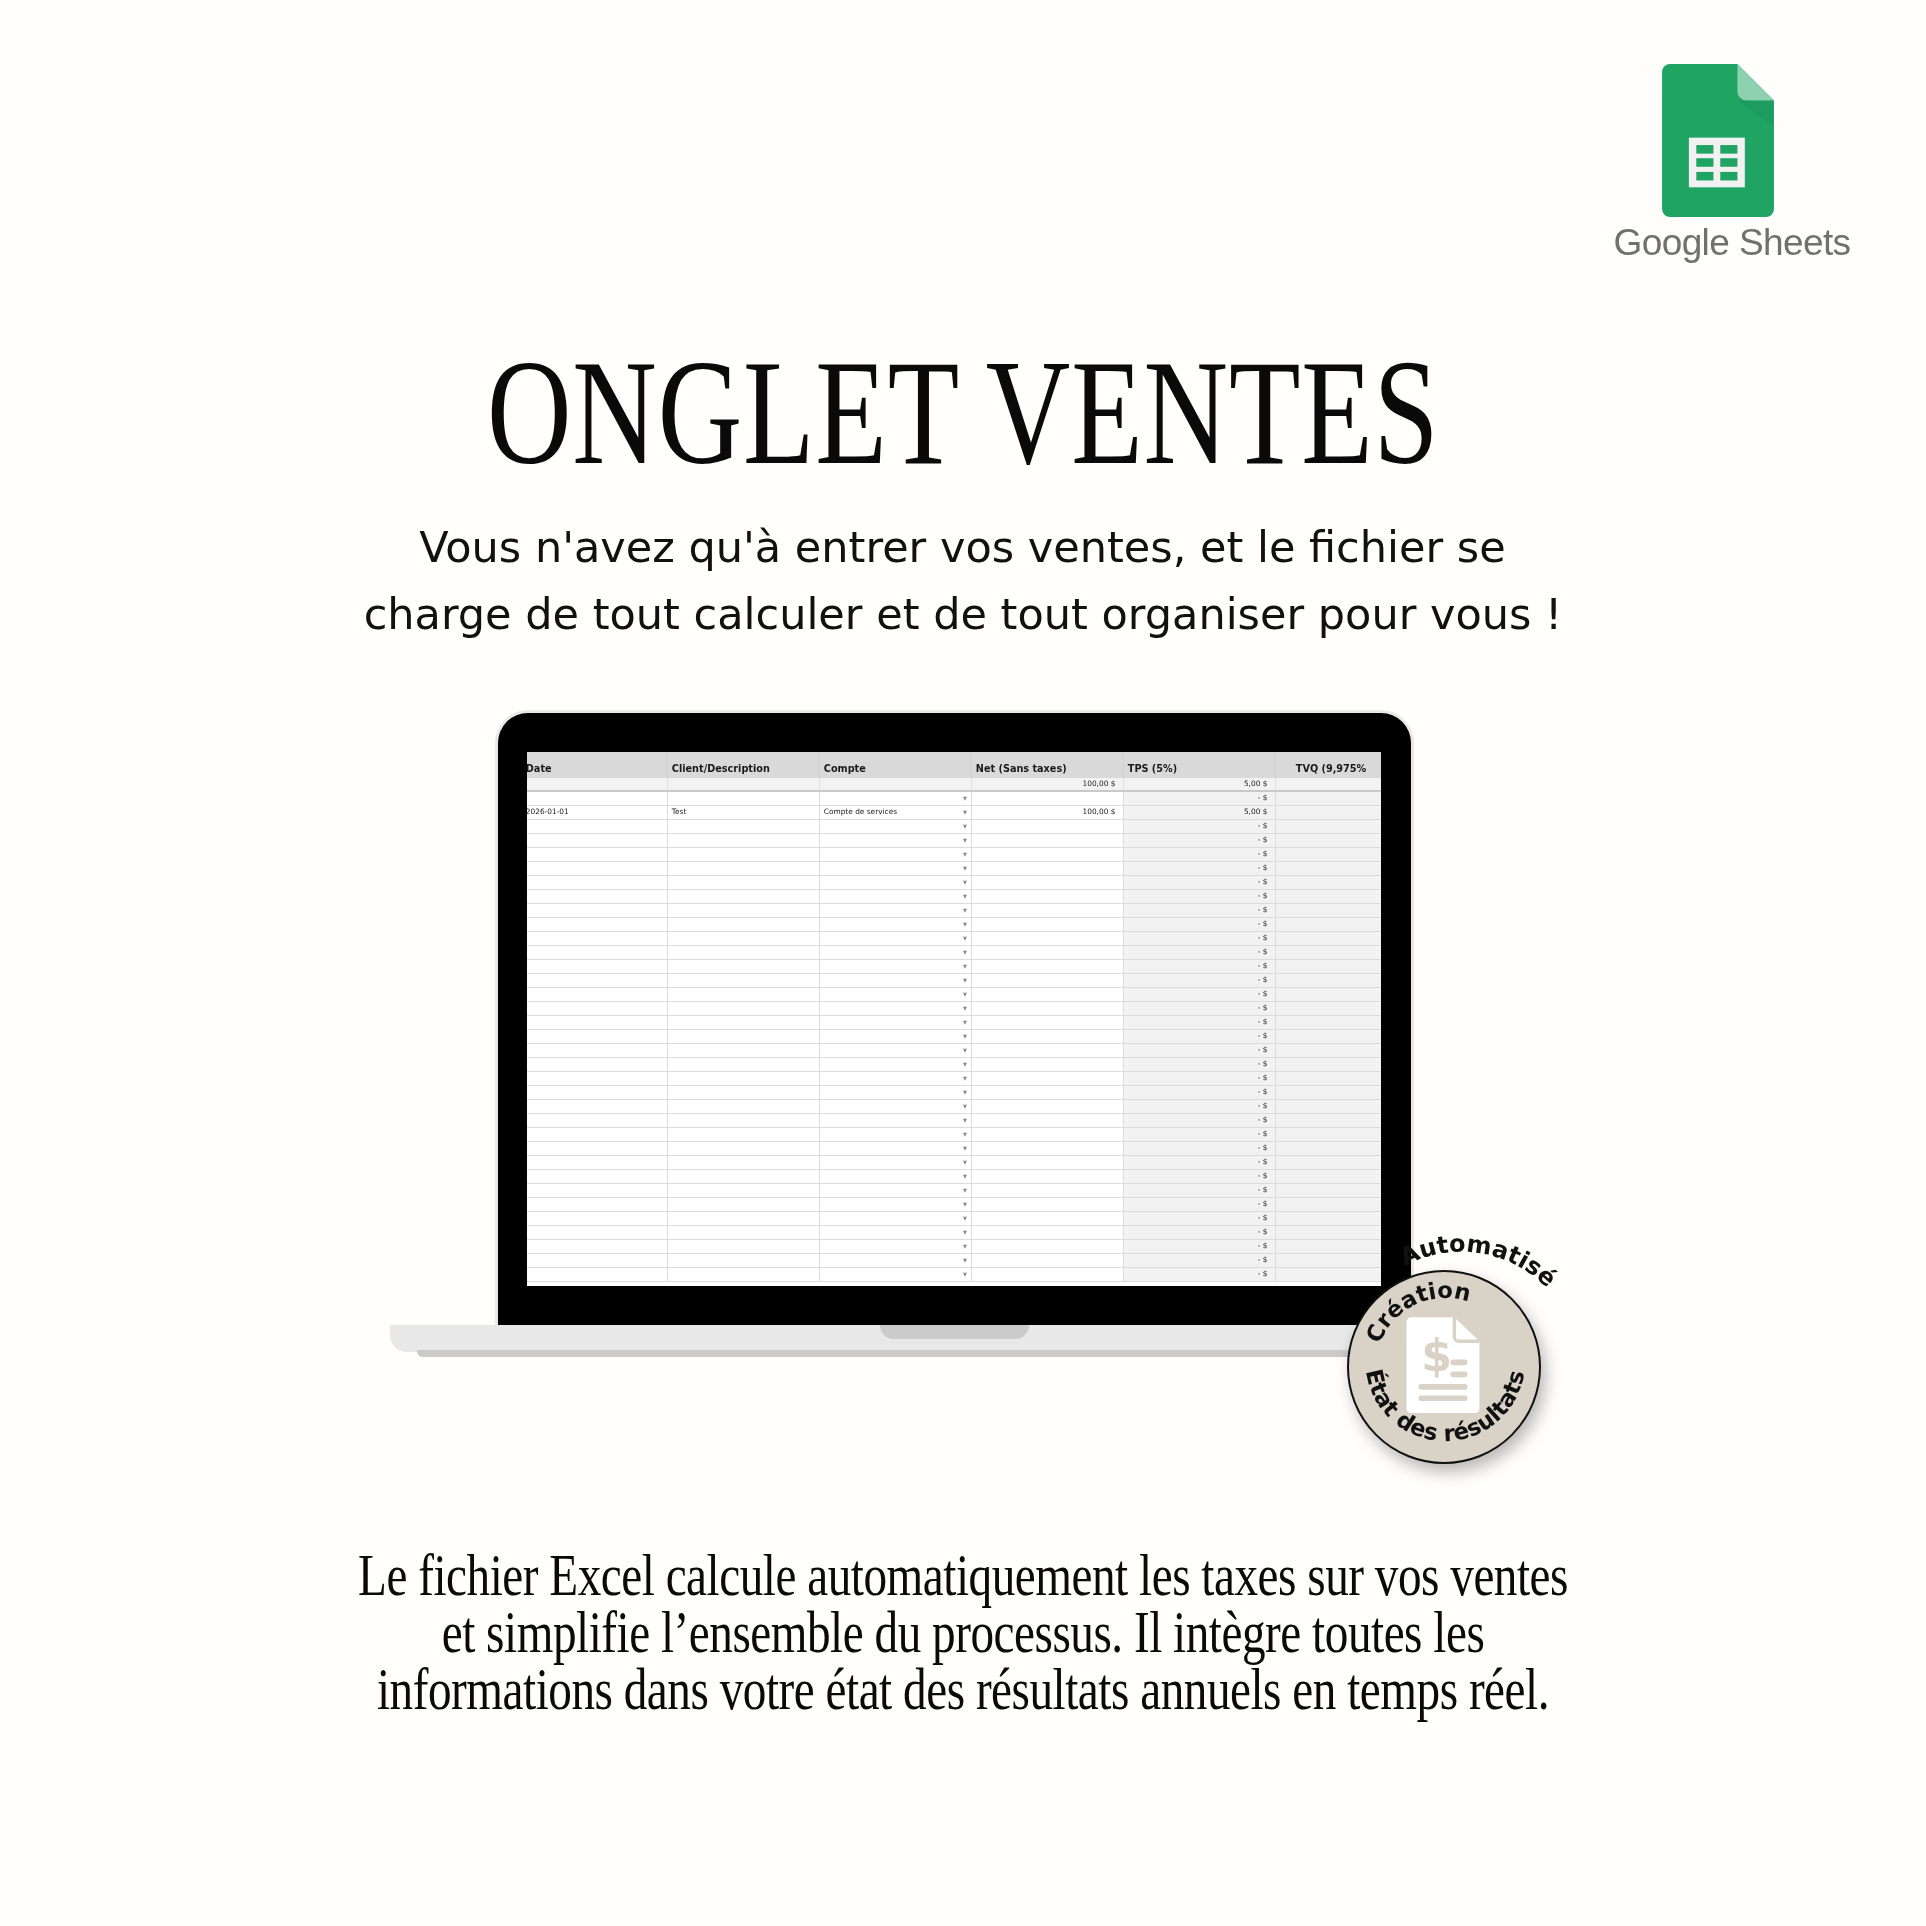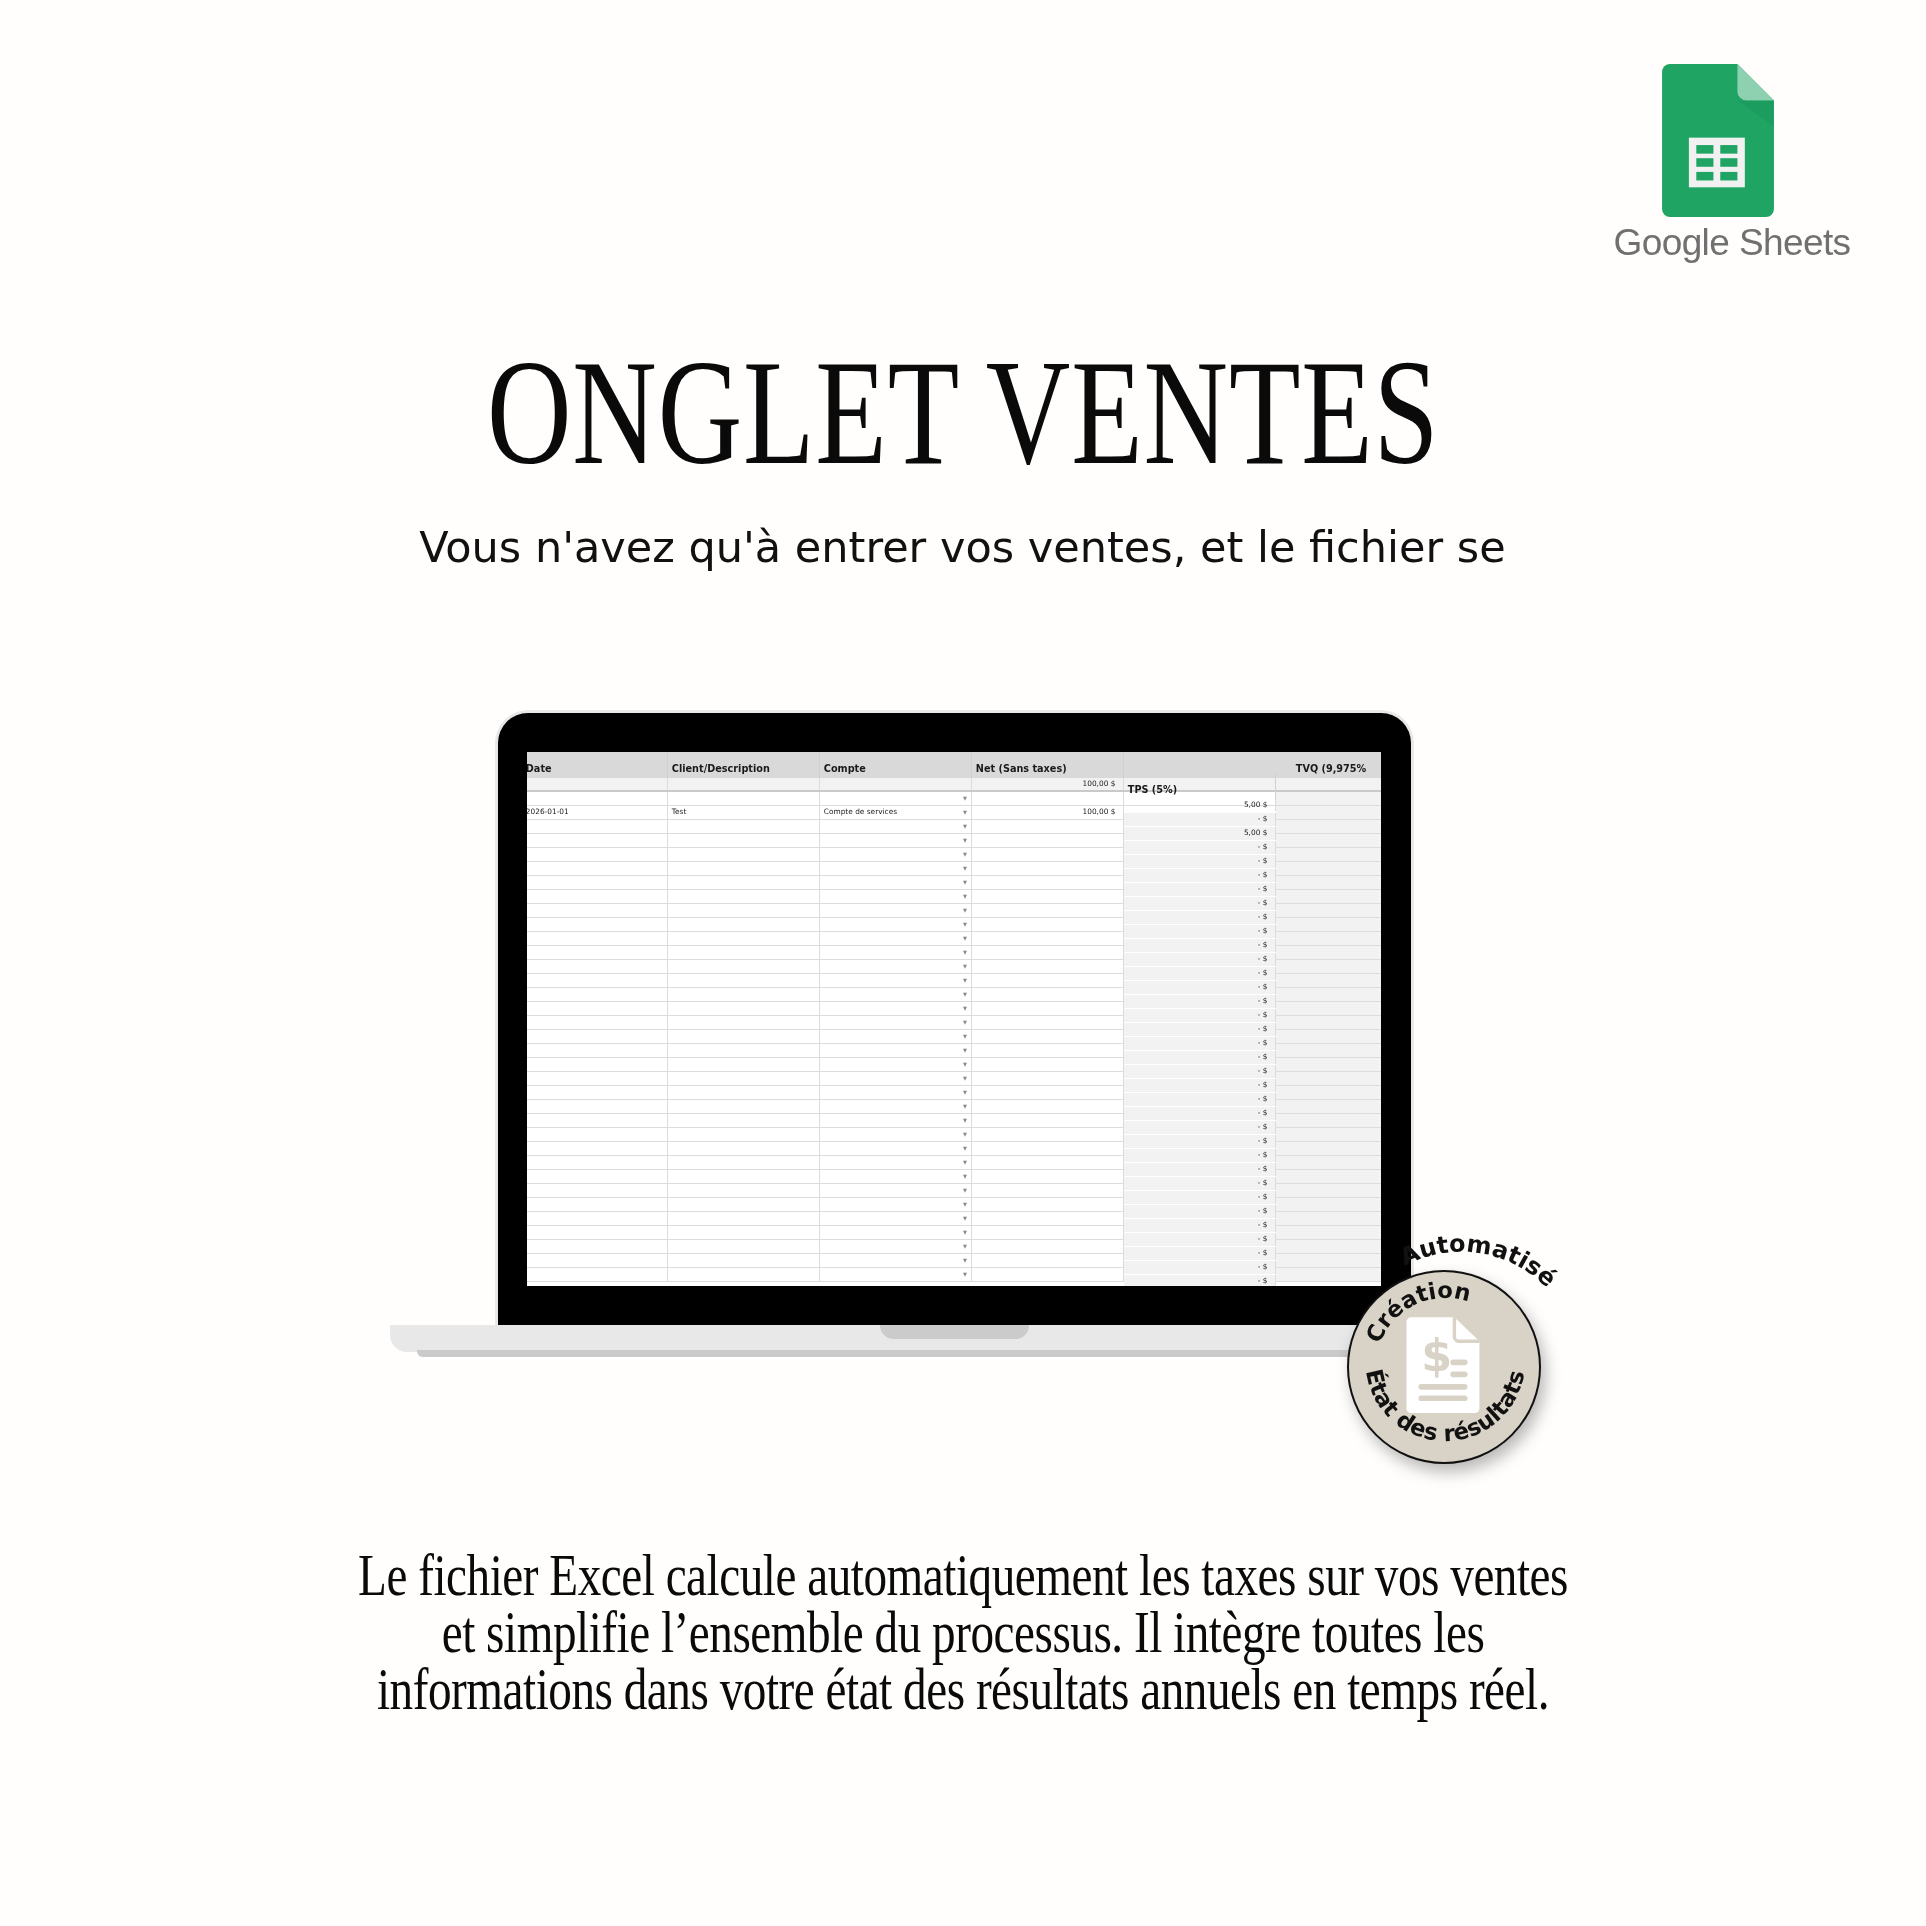--- a/index.html
+++ b/index.html
@@ -19,21 +19,21 @@
   #base{left:390px;top:1325px;width:1119px;height:27px;background:#e8e8e8;border-radius:0 0 17px 17px;}
   #base-shadow{left:417px;top:1350px;width:1073px;height:7.4px;background:#cacaca;border-radius:0 0 5.7px 5.7px;}
   #notch{left:880px;top:1325px;width:149px;height:13.7px;background:#cbcbcb;border-radius:0 0 13.7px 13.7px;}
   
   .sheet{position:absolute;left:-4.6px;top:0;font-family:"DejaVu Sans",sans-serif;color:#222;}
   .row{display:flex;height:14px;border-bottom:0.9px solid #dcdcdc;box-sizing:border-box;}
   .cell{box-sizing:border-box;border-right:0.9px solid #dcdcdc;height:100%;font-size:7.4px;line-height:12.6px;padding:0 3.4px;white-space:nowrap;overflow:hidden;position:relative;}
   .hdr{height:26px;background:#d9d9d9;border-bottom:none;}
   .hdr .cell{font-weight:bold;font-size:9.7px;line-height:34px;text-align:left;border-right:0.6px solid #d0d0d0;color:#1a1a1a;}
   .tot{height:13.7px;background:#f2f2f2;border-bottom:2.3px solid #c9c9c9;}
-  .c0{width:146px;} .c1{width:152px;} .c2{width:152px;} .c3{width:152px;} .c4{width:152px;margin-top:21px;} .c5{width:114px;border-right:none;}
+  .c0{width:146px;} .c1{width:152px;} .c2{width:152px;} .c3{width:152px;} .c4{width:152px;} .c5{width:114px;border-right:none;}
   .num{text-align:right;padding-right:8px;}
   .gray{background:#f2f2f2;}
   .dd{position:absolute;right:4.6px;top:0;font-size:5.1px;color:#8a8a8a;}
   
   #badge{left:1347px;top:1270px;width:194px;height:194px;border-radius:50%;background:#d9d3c7;border:2.3px solid #111;box-sizing:border-box;box-shadow:4.6px 8px 16px rgba(0,0,0,0.28);}
   #badge-svg{left:1313px;top:1227px;width:285px;height:257px;}
   
   #bottom{left:0;top:1507px;width:1926px;text-align:center;font-family:"Liberation Serif","DejaVu Serif",serif;font-size:59px;line-height:57px;color:#0a0a0a;margin-top:40px;}
   #bottom div{white-space:nowrap;transform:scaleX(0.80);transform-origin:50% 0;letter-spacing:-0.6px;}
 </style>
@@ -52,20 +52,21 @@
       <rect x="102" y="165" width="30" height="15"></rect>
     <rect x="60" y="189" width="30" height="15"></rect>
       <rect x="102" y="189" width="30" height="15"></rect>
   </g>
 </svg>
 <div id="gs-word" class="abs">Google Sheets</div>
 
 <div id="title" class="abs">ONGLET VENTES</div>
 <div id="subtitle" class="abs">
   <div id="sub1">Vous n'avez qu'à entrer vos ventes, et le fichier se</div>
+  <div>charge de tout calculer et de tout organiser pour vous !</div>
 </div>
 
 <div id="laptop-lid" class="abs"></div>
 <div id="base" class="abs"></div>
 <div id="base-shadow" class="abs"></div>
 <div id="notch" class="abs"></div>
 
 <div id="screen" class="abs">
   <div class="sheet">
     <div class="row hdr">

